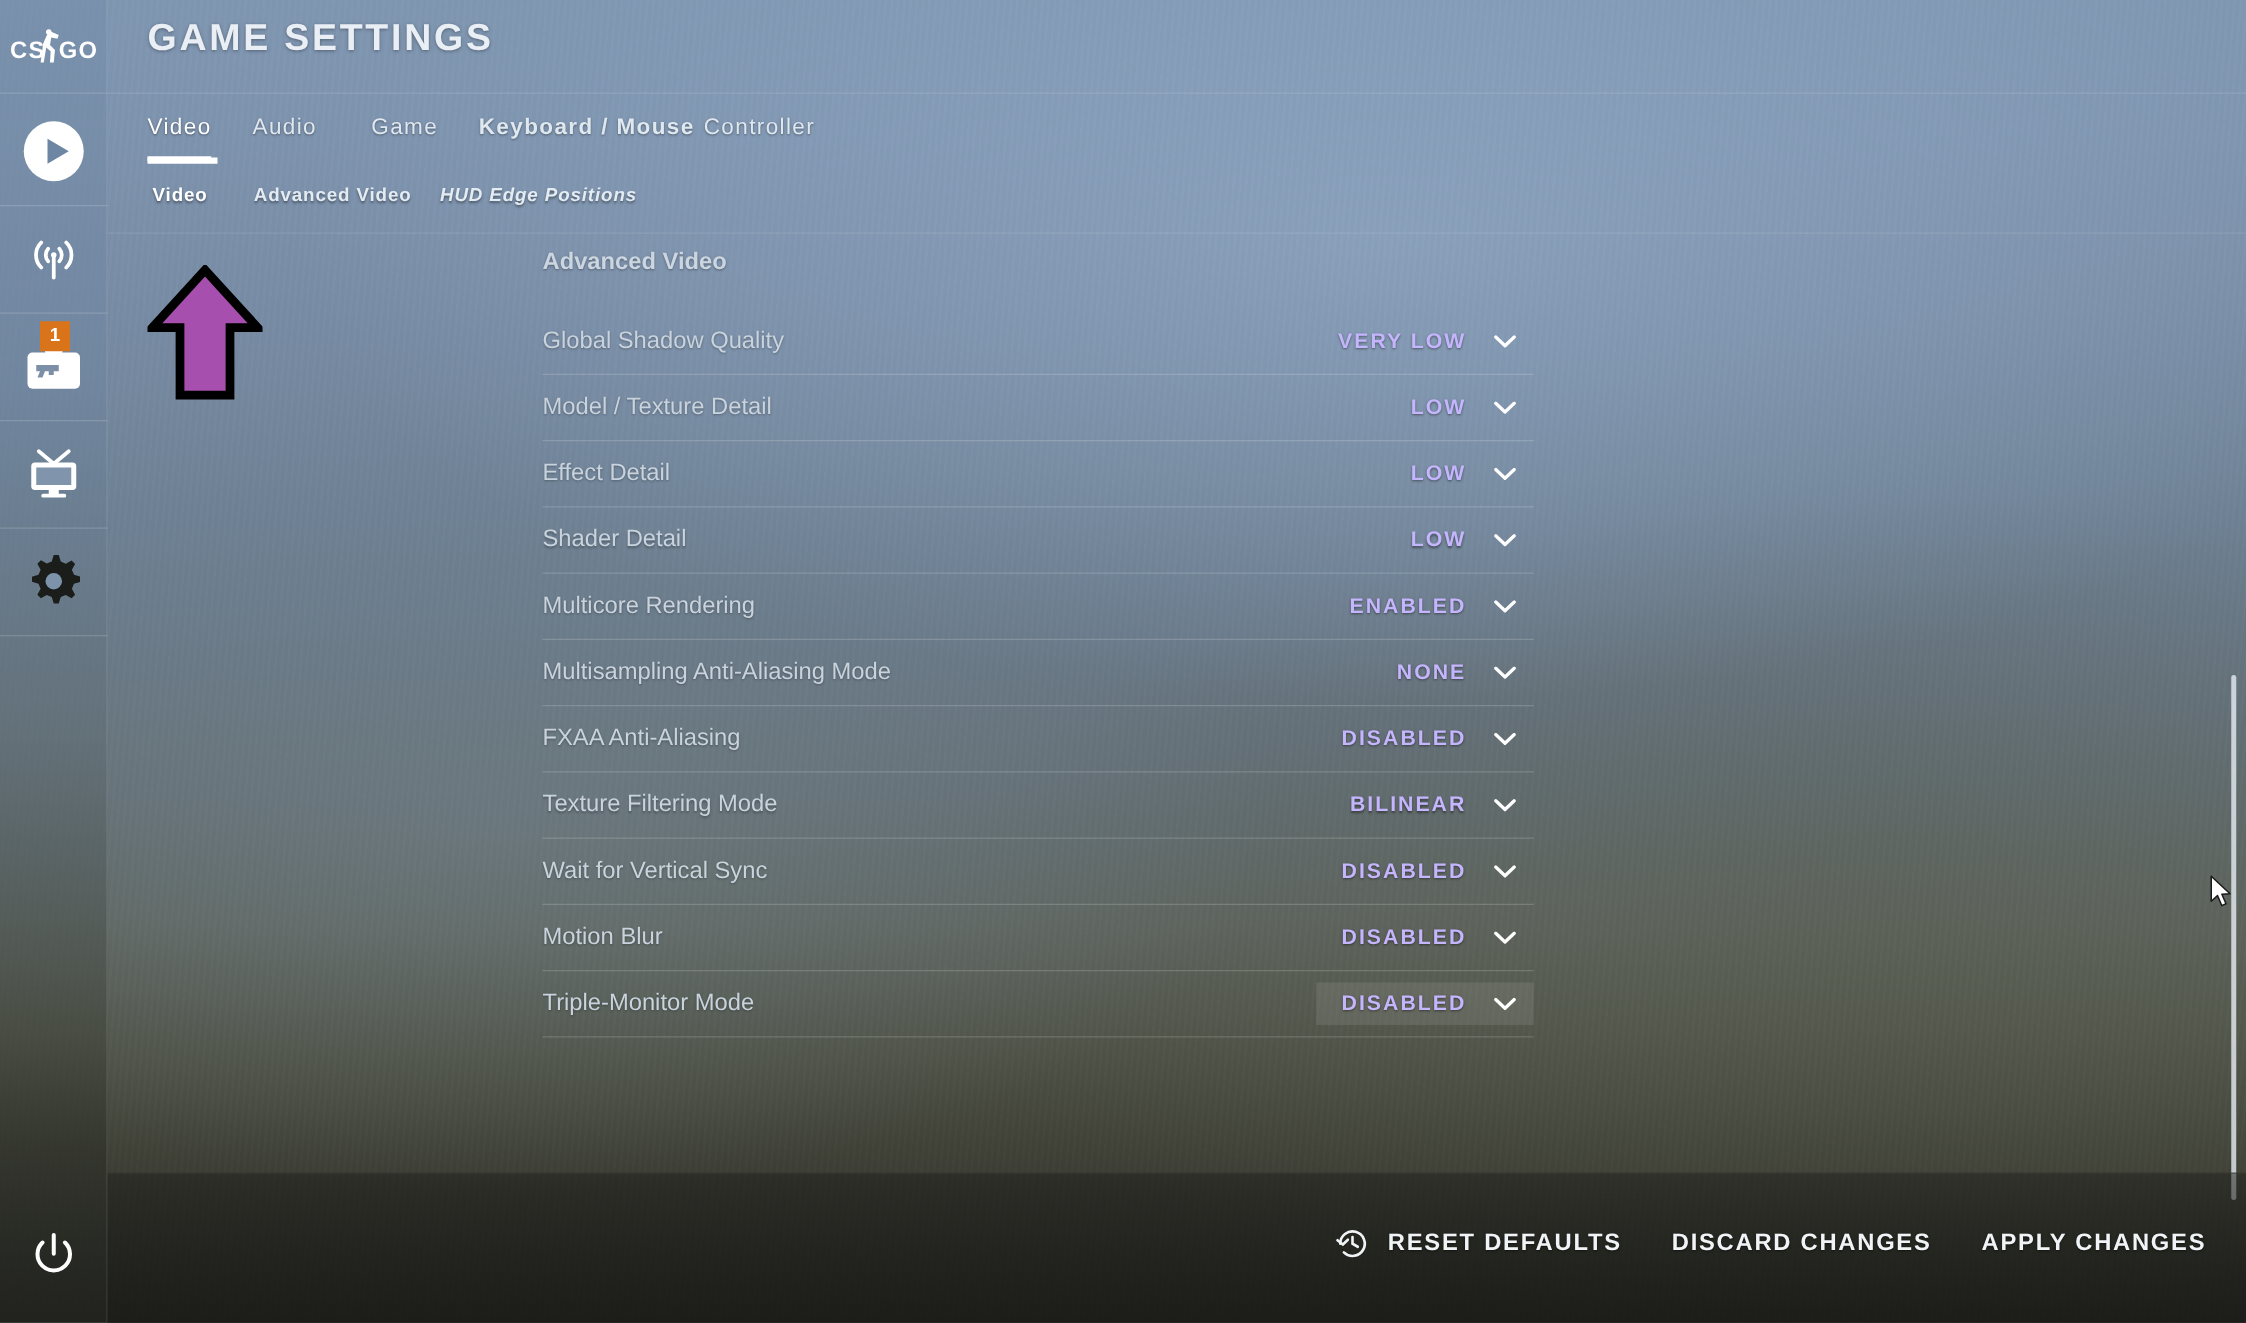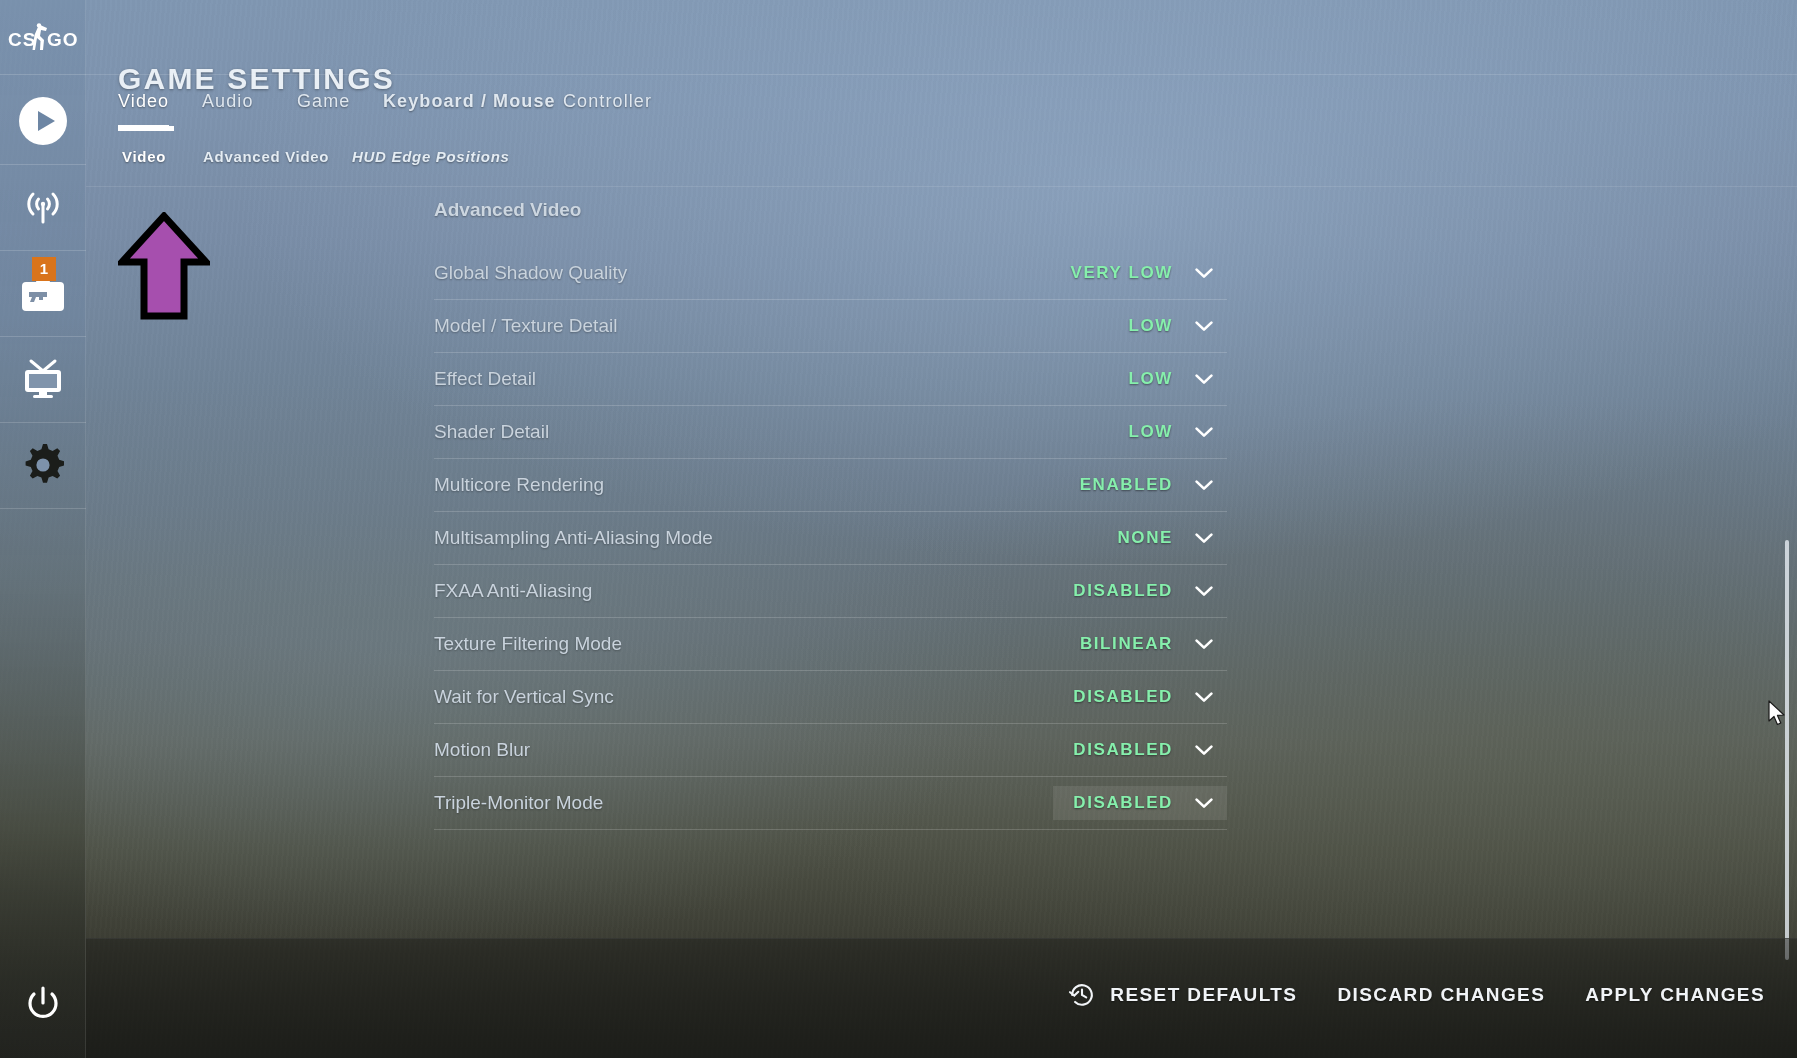--- a/index.html
+++ b/index.html
@@ -54,21 +54,21 @@
   }
   .badge {
     position:absolute; top:-16px; left:12px;
     min-width:24px; height:24px; line-height:24px;
     background:#d9741b; color:#fff;
     font-size:15px; font-weight:bold; text-align:center;
     padding:0 5px;
   }
 
   
-  #header { position:absolute; left:86px; top:0; right:0; height:74px;margin-top:48px; }
+  #header { position:absolute; left:86px; top:0; right:0; height:74px; }
   #page-title {
     position:absolute; left:32px; top:14px;
     font-size:30px; font-weight:bold; letter-spacing:2.2px;
     color:#e9eff5; text-shadow:0 1px 3px rgba(0,0,0,.35);
   }
 
   
   #tabbar {
     position:absolute; left:86px; top:74px; right:0; height:60px;
     border-top:1px solid rgba(255,255,255,.13);
@@ -122,21 +122,21 @@
     text-shadow:0 1px 2px rgba(0,0,0,.3);
     white-space:nowrap;
   }
   .row-ctl {
     display:flex; align-items:center; gap:22px;
     padding:7px 14px 7px 20px;
   }
   .row-ctl.hl { background:rgba(255,255,255,.09); }
   .row-value {
     font-size:17px; font-weight:bold; letter-spacing:1.6px;
-    color:#86efac; text-shadow:0 1px 2px rgba(0,0,0,.45);
+    color:#c4b5fd; text-shadow:0 1px 2px rgba(0,0,0,.45);
     white-space:nowrap;
   }
   .chev { width:18px; height:11px; }
 
   
   #scrollbar {
     position:absolute; right:8px; top:540px;
     width:4px; height:420px;
     background:rgba(230,236,242,.80);
     border-radius:2px;

